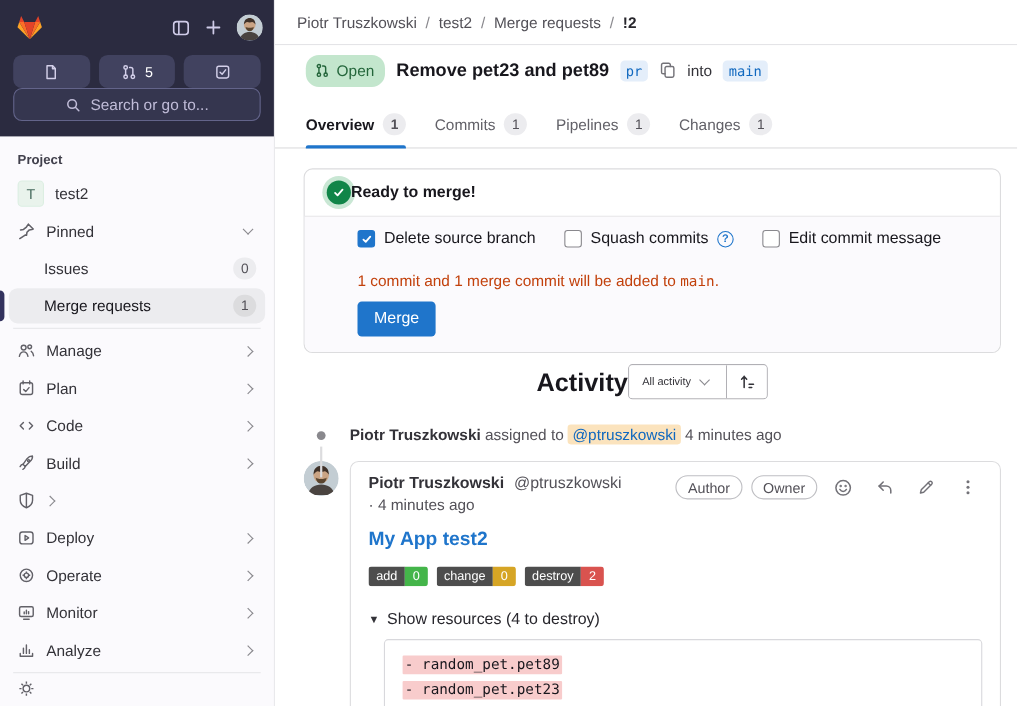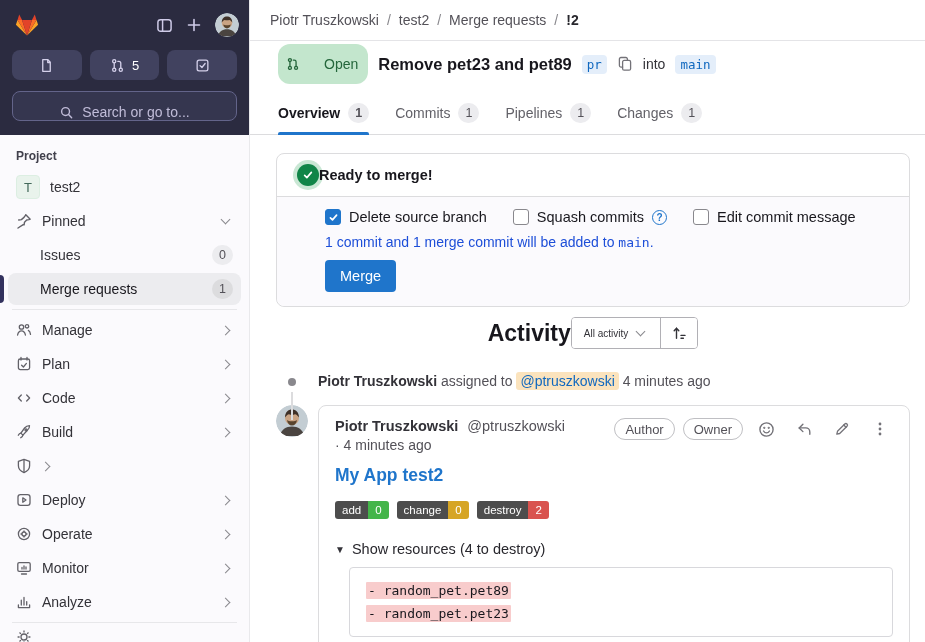--- a/index.html
+++ b/index.html
@@ -11,21 +11,21 @@
   .sidebar { width:250px; flex:0 0 250px; display:flex; flex-direction:column; background:#fbfafd; border-right:1px solid #e9e9ec; }
   .sb-head { background:#2b2b40; padding:8px 10px 14px 10px; }
   .sb-row1 { display:flex; align-items:center; height:34px; }
   .logo { width:26px; height:24px; margin-left:4px; }
   .sb-row1 .grow { flex:1; }
   .icon-btn { width:30px; height:30px; display:flex; align-items:center; justify-content:center; border-radius:8px; color:#cfcbe8; cursor:pointer; background:transparent; border:none; }
   .avatar-sm { width:24px; height:24px; border-radius:50%; overflow:hidden; display:block; }
   .sb-shortcuts { display:flex; gap:8px; margin:8px 2px 0 2px; }
   .sc-btn { flex:1; height:30px; display:flex; align-items:center; justify-content:center; gap:7px; background:#41425f; border:none; border-radius:8px; color:#d4d0ea; font-size:13px; cursor:pointer; }
   .sc-btn .cnt { color:#fff; font-size:13px; }
-  .sb-search { margin:11px 2px 0 2px; width:calc(100% - 4px); height:30px; display:flex; align-items:flex-end; justify-content:center; gap:8px; background:#35364f; border:1px solid #63648a; border-radius:8px; color:#c0bcd8; font-size:14px; cursor:pointer; }
+  .sb-search { margin:0 2px 0 2px; width:calc(100% - 4px); height:30px; display:flex; align-items:center; justify-content:center; gap:8px; background:#35364f; border:1px solid #63648a; border-radius:8px; color:#c0bcd8; font-size:14px; cursor:pointer; }
   .sb-body { flex:1; overflow:hidden; padding:6px 0 0 0; position:relative; }
   .sb-label { padding:8px 16px 6px 16px; font-size:12px; font-weight:bold; color:#41404c; }
   .sb-item { position:relative; height:32px; margin:2px 8px; border-radius:8px; padding:0 8px; display:flex; align-items:center; gap:10px; font-size:14px; color:#333238; cursor:pointer; }
   .sb-item.active { background:#ececef; color:#18171d; }
   .sb-item.active::before { content:""; position:absolute; left:-8px; top:2px; bottom:2px; width:4px; border-radius:0 4px 4px 0; background:#33325e; }
   .sb-item .lbl { flex:1; white-space:nowrap; overflow:hidden; }
   .sb-item.sub { padding-left:32px; }
   .proj-avatar { width:24px; height:24px; border-radius:4px; background:#e9f3ec; border:1px solid #dceee2; color:#44695b; font-size:13px; display:flex; align-items:center; justify-content:center; }
   .pill { margin-left:auto; min-width:20px; height:20px; padding:0 7px; border-radius:10px; background:#ececef; color:#535158; font-size:12.5px; display:flex; align-items:center; justify-content:center; }
   .sb-item.active .pill { background:#dcdcde; }
@@ -37,21 +37,21 @@
 
   
   .main { flex:1; display:flex; flex-direction:column; overflow:hidden; background:#fff; }
   .topbar { height:41px; flex:0 0 41px; border-bottom:1px solid #e4e4e7; display:flex; align-items:center; padding:0 20px; gap:8px; font-size:14px; color:#535158; }
   .topbar a.crumb { color:#535158; text-decoration:none; cursor:pointer; }
   .topbar .sep { color:#89888d; }
   .topbar .current { color:#28272d; font-weight:bold; }
 
   .mr-head { padding:8px 0 0 28px; border-bottom:1px solid #dcdcde; }
   .title-row { display:flex; align-items:center; gap:10px; height:30px; padding-right:24px; }
-  .state-badge { display:inline-flex; align-items:center; gap:24px; height:40px; padding:0 10px 0 8px; border-radius:12px; background:#c3e6cd; color:#24663b; font-size:14px; cursor:default; }
+  .state-badge { display:inline-flex; align-items:center; gap:6px; height:29px; padding:0 10px 0 8px; border-radius:12px; background:#c3e6cd; color:#24663b; font-size:14px; cursor:default; }
   .mr-title { font-size:16.5px; font-weight:bold; color:#18171d; }
   .ref-badge { font-family:"DejaVu Sans Mono", monospace; font-size:12.5px; background:#e4eefa; color:#1068bf; padding:2px 5px; border-radius:4px; cursor:pointer; }
   .copy-ico { width:16px; height:16px; color:#737278; cursor:pointer; }
   .into { color:#333238; }
   .tabs { display:flex; gap:26px; margin-top:24px; }
   .tab { position:relative; display:flex; align-items:center; gap:8px; padding-bottom:11px; font-size:14px; color:#626168; cursor:pointer; }
   .tab.active { color:#18171d; font-weight:bold; }
   .tab.active::after { content:""; position:absolute; left:0; right:0; bottom:-1px; height:3px; background:#1f75cb; border-radius:2px 2px 0 0; }
   .tab .pill { margin-left:0; }
 
@@ -61,21 +61,21 @@
   .mw { border:1px solid #dcdcde; border-radius:8px; }
   .mw-head { display:flex; align-items:center; padding:10px 16px; }
   .ok-ico { width:22px; height:22px; border-radius:50%; background:#108548; box-shadow:0 0 0 4px #c9e7d4; display:flex; align-items:center; justify-content:center; margin-left:4px; }
   .mw-head .t { font-weight:bold; color:#18171d; font-size:14.5px; }
   .mw-body { border-top:1px solid #dcdcde; background:#fbfafd; border-radius:0 0 8px 8px; padding:12px 16px 14px 48px; }
   .opts { display:flex; align-items:center; gap:26px; }
   .opt { display:flex; align-items:flex-end; gap:8px; cursor:pointer; color:#18171d; font-size:14.5px; }
   .cb { width:16px; height:16px; border-radius:3px; border:1.5px solid #89888d; background:#fff; flex:0 0 16px; }
   .cb.checked { background:#1f75cb; border-color:#1f75cb; display:flex; align-items:center; justify-content:center; }
   .help { width:15px; height:15px; border-radius:50%; border:1.5px solid #1f75cb; color:#1f75cb; font-size:10px; font-weight:bold; display:inline-flex; align-items:center; justify-content:center; cursor:pointer; }
-  .mw-note { margin-top:9px; color:#1d4ed8; font-size:14px; }
+  .mw-note { margin-top:22px; color:#c2410c; font-size:14px; }
   .mono { font-family:"DejaVu Sans Mono", monospace; font-size:13px; }
   .btn-merge { margin-top:10px; height:32px; padding:0 15px; background:#1f75cb; color:#fff; border:none; border-radius:4px; font-size:14.5px; font-weight:500; cursor:pointer; font-family:"Liberation Sans", sans-serif; }
 
   
   .act-head { margin-top:10px; display:flex; align-items:center; justify-content:center; }
   .act-head h2 { font-size:23px; font-weight:bold; color:#18171d; }
   .act-controls { display:flex; border:1px solid #b1b0b5; border-radius:4px; overflow:hidden; height:32px; background:#fff; }
   .filter-btn { display:flex; align-items:center; gap:9px; padding:0 12px; font-size:10px; color:#333238; background:#fff; border:none; cursor:pointer; font-family:"Liberation Sans", sans-serif; }
   .filter-btn .chev { margin-top:-3px; }
   .vsep { width:1px; background:#b1b0b5; }

